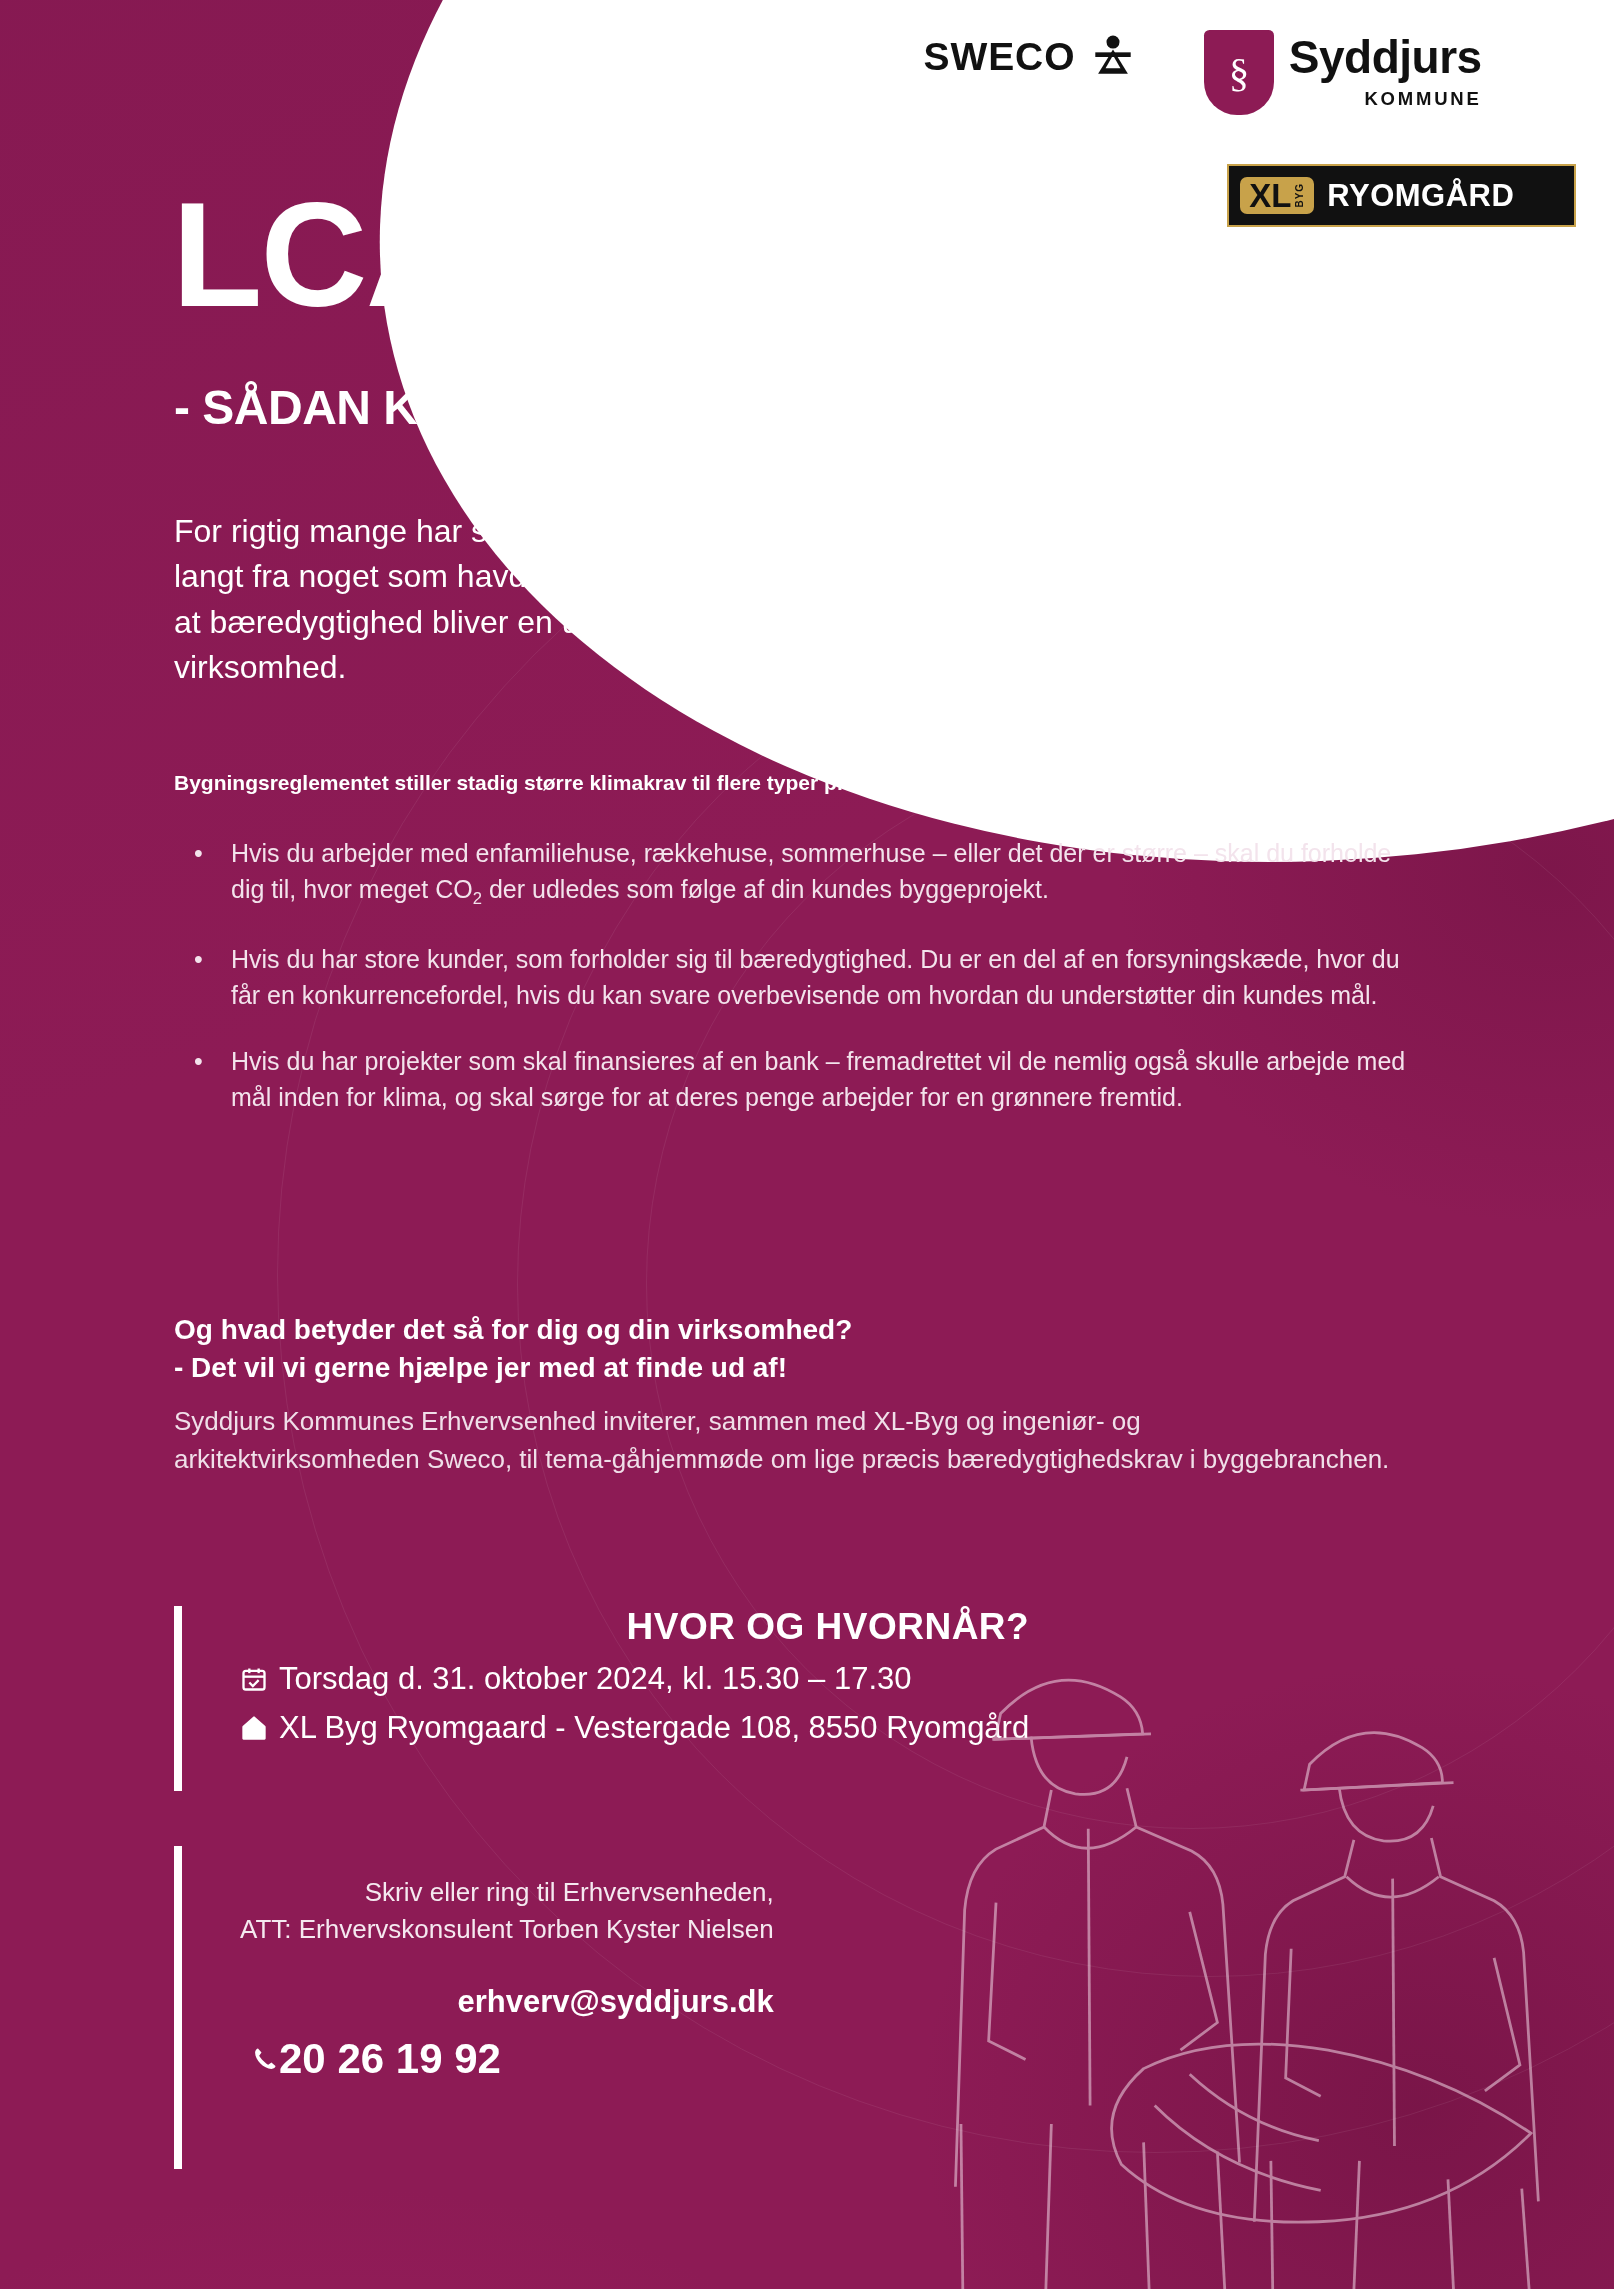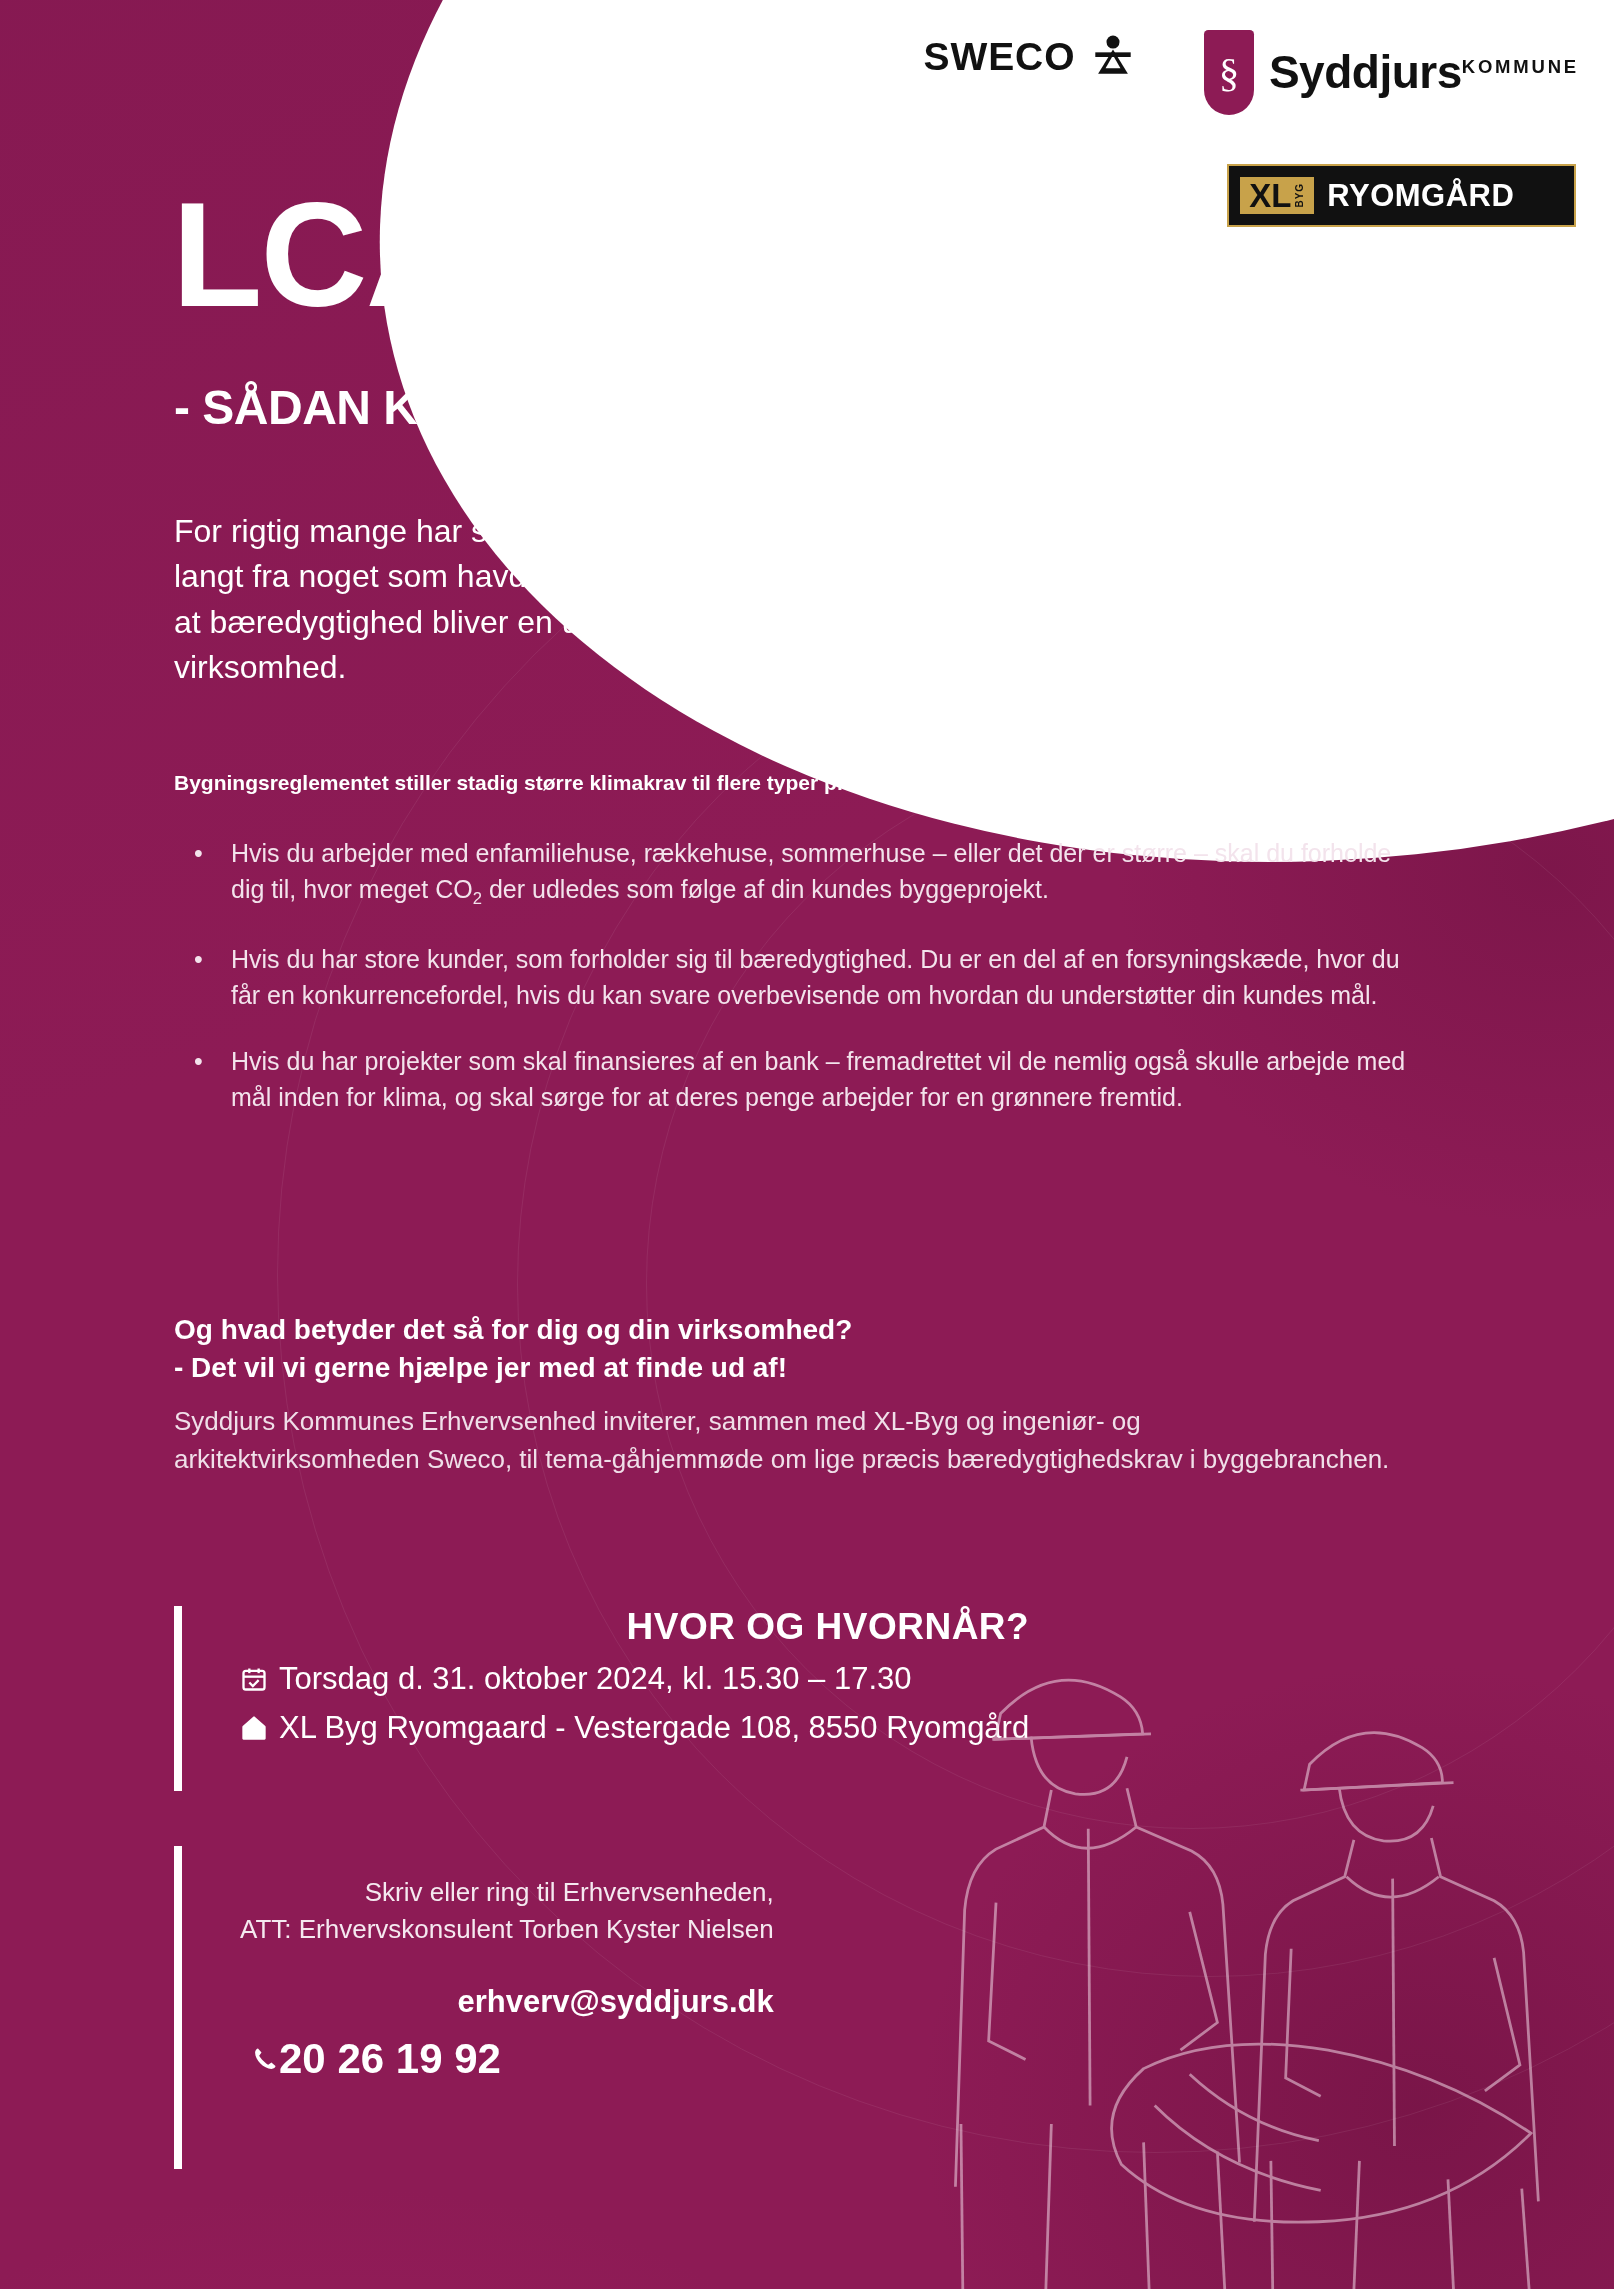--- a/index.html
+++ b/index.html
@@ -97,21 +97,21 @@
     align-items: center;
     justify-content: center;
     margin-right: 14.8px;
   }
   .syd-shield span {
     color: #ffffff;
     font-size: 41px;
     line-height: 1;
     font-family: "Liberation Serif", serif;
   }
-  .syd-words { display: flex; flex-direction: row; justify-content: flex-end; }
+  .syd-words { display: flex; flex-direction: column; justify-content: flex-end; }
   .syd-name {
     font-size: 46px;
     font-weight: bold;
     color: #111111;
     line-height: 1;
     letter-spacing: -0.5px;
   }
   .syd-sub {
     font-size: 18.5px;
     font-weight: bold;
@@ -137,20 +137,21 @@
   .xl-badge {
     background: #c8a24a;
     color: #111111;
     font-weight: bold;
     font-size: 33px;
     padding: 1.8px 9.2px;
     line-height: 1;
     display: flex;
     align-items: center;
     gap: 3.7px;
+    border-radius: 7px;
   }
   .xl-badge .byg {
     font-size: 10px;
     letter-spacing: 0.9px;
     writing-mode: vertical-rl;
     transform: rotate(180deg);
     font-weight: bold;
   }
   .xl-word {
     color: #ffffff;

